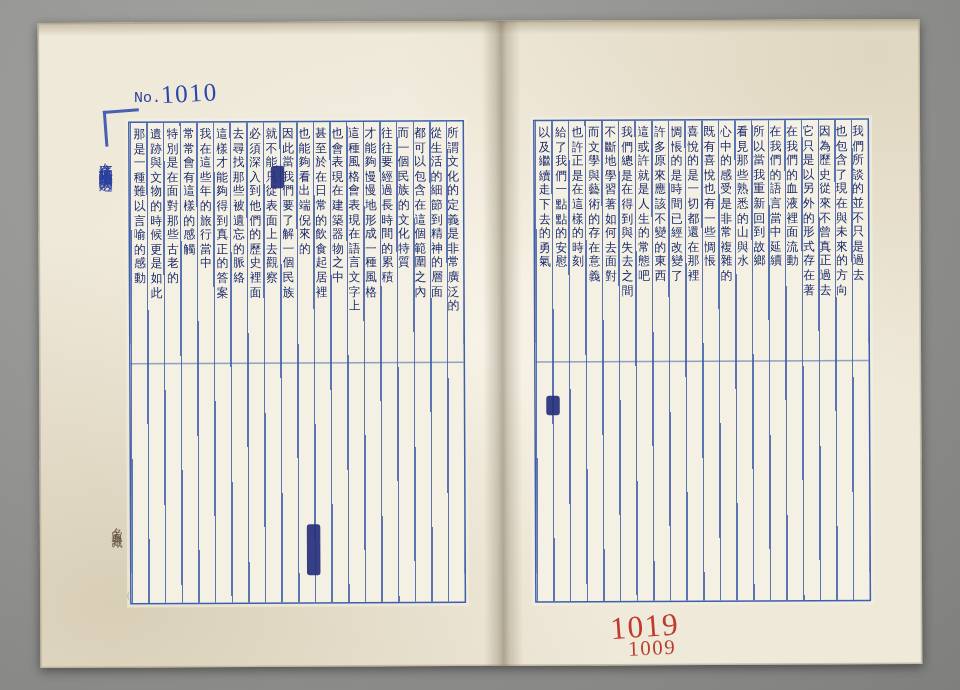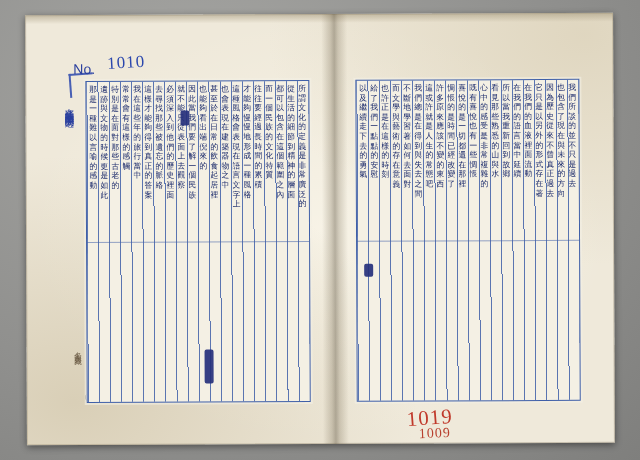--- a/index.html
+++ b/index.html
@@ -91,22 +91,22 @@
     color:#1b2a6b;
     font-family:"DejaVu Sans",sans-serif;
     font-size:8px;line-height:9.6px;
     text-align:center;
     overflow:hidden;
   }
   .ch.blank{visibility:hidden;}
 
   
   .no-label{
-    position:absolute;left:48px;top:46px;
-    color:#2a3f9e;font-size:14px;font-family:Liberation Sans, sans-serif;
+    position:absolute;left:64px;top:46px;
+    color:#2a3f9e;font-size:10px;font-family:Liberation Mono, monospace;
   }
   .page-num-top{
     position:absolute;left:82px;top:38px;
     color:#2b47ad;font-size:17px;
     font-family:"Liberation Serif",serif;
     letter-spacing:1px;
     transform:rotate(-3deg);
   }
   .corner-mark{
     position:absolute;left:44px;top:58px;

